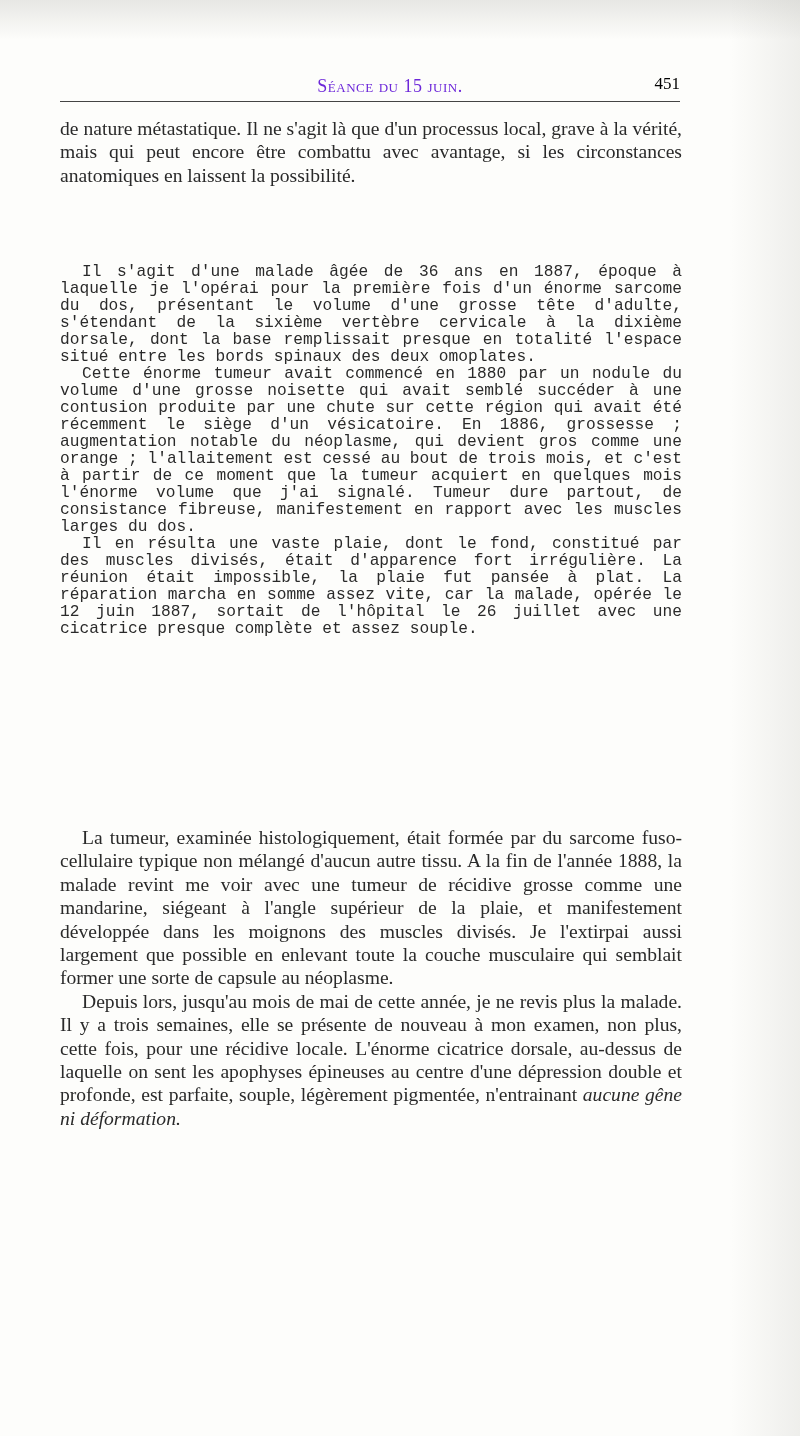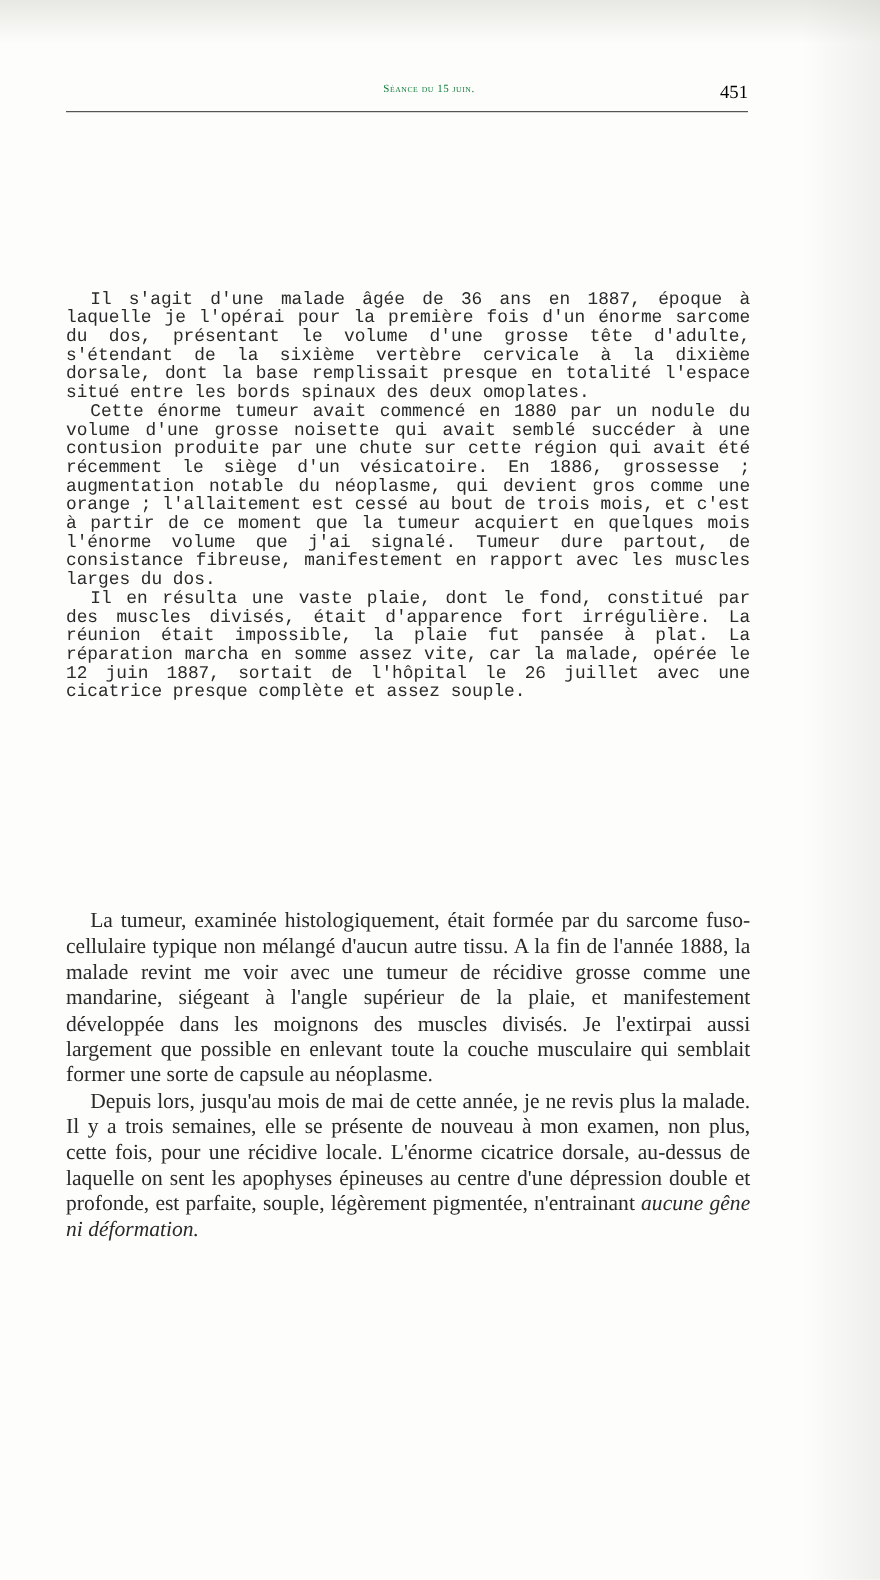--- a/index.html
+++ b/index.html
@@ -16,21 +16,21 @@
   }
   .noise-right {
     position: absolute; right: 0; top: 0; width: 70px; height: 1436px;
     background: linear-gradient(to left, rgba(200,200,195,0.28), rgba(253,253,251,0));
   }
   .running-head {
     position: absolute; left: 60px; top: 72px; width: 620px; height: 26px;
   }
   .rh-title {
     position: absolute; left: 0; right: 0; top: 4px; text-align: center;
-    font-size: 10px; letter-spacing: 0.5px; font-variant: small-caps; color: #15803d;
+    font-size: 18px; letter-spacing: 0.5px; font-variant: small-caps; color: #6d28d9;
     padding-left: 40px;
   }
   .rh-page {
     position: absolute; right: 0; top: 2px; font-size: 17px; color: #000000;
   }
   .rule {
     position: absolute; left: 60px; top: 101px; width: 620px; height: 0;
     border-top: 1.6px solid #444;
   }
   .page-text {
@@ -52,20 +52,21 @@
 <div class="noise-top"></div>
 <div class="noise-right"></div>
 
 <div class="running-head">
   <div class="rh-title">Séance du 15 juin.</div>
   <div class="rh-page">451</div>
 </div>
 <div class="rule"></div>
 
 <div class="page-text large block1">
+  <p class="noindent">de nature métastatique. Il ne s'agit là que d'un processus local, grave à la vérité, mais qui peut encore être combattu avec avantage, si les circonstances anatomiques en laissent la possibilité.</p>
 </div>
 
 <div class="page-text small block2">
   <p>Il s'agit d'une malade âgée de 36 ans en 1887, époque à laquelle je l'opérai pour la première fois d'un énorme sarcome du dos, présentant le volume d'une grosse tête d'adulte, s'étendant de la sixième vertèbre cervicale à la dixième dorsale, dont la base remplissait presque en totalité l'espace situé entre les bords spinaux des deux omoplates.</p>
   <p>Cette énorme tumeur avait commencé en 1880 par un nodule du volume d'une grosse noisette qui avait semblé succéder à une contusion produite par une chute sur cette région qui avait été récemment le siège d'un vésicatoire. En 1886, grossesse ; augmentation notable du néoplasme, qui devient gros comme une orange ; l'allaitement est cessé au bout de trois mois, et c'est à partir de ce moment que la tumeur acquiert en quelques mois l'énorme volume que j'ai signalé. Tumeur dure partout, de consistance fibreuse, manifestement en rapport avec les muscles larges du dos.</p>
   <p>Il en résulta une vaste plaie, dont le fond, constitué par des muscles divisés, était d'apparence fort irrégulière. La réunion était impossible, la plaie fut pansée à plat. La réparation marcha en somme assez vite, car la malade, opérée le 12 juin 1887, sortait de l'hôpital le 26 juillet avec une cicatrice presque complète et assez souple.</p>
 </div>
 
 <div class="page-text large block3">
   <p>La tumeur, examinée histologiquement, était formée par du sarcome fuso-cellulaire typique non mélangé d'aucun autre tissu. A la fin de l'année 1888, la malade revint me voir avec une tumeur de récidive grosse comme une mandarine, siégeant à l'angle supérieur de la plaie, et manifestement développée dans les moignons des muscles divisés. Je l'extirpai aussi largement que possible en enlevant toute la couche musculaire qui semblait former une sorte de capsule au néoplasme.</p>

